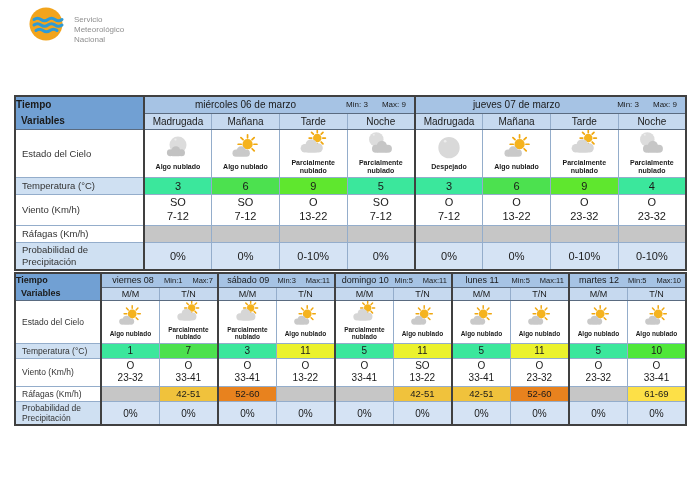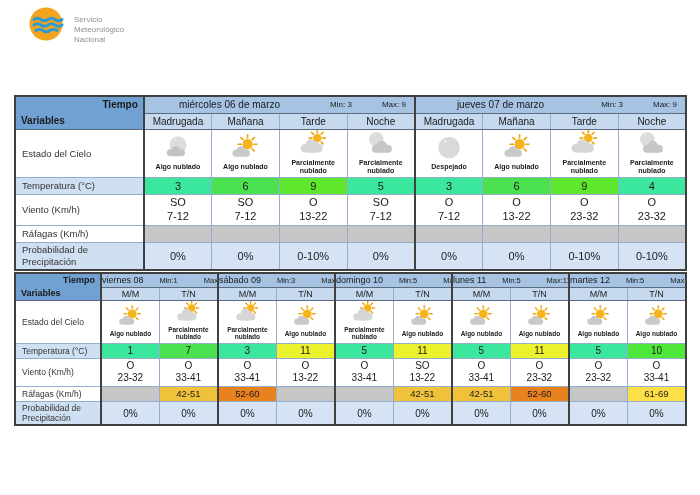--- a/index.html
+++ b/index.html
@@ -12,26 +12,26 @@
   .emission{position:absolute;top:52px;right:8px;font-size:9px;color:#222;}
   .disclaimer{position:absolute;top:71px;left:12px;font-size:9.5px;font-weight:bold;color:#111;}
   
   .t1-mount{position:absolute;left:14px;top:95px;}
   .t2-mount{position:absolute;left:14px;top:272px;}
   table.wt{border-collapse:collapse;table-layout:fixed;width:673px;border:2px solid #404040;background:#fff;}
   .wt td{border:1px solid #94ADCB;padding:0;text-align:center;vertical-align:middle;overflow:hidden;}
   .wt .r-day td{border-bottom:1px solid #5a6b80;}
   .wt .r-period td{border-bottom:1.5px solid #5a6b80;}
   .corner{background:#71A0D3;border-right:2px solid #404040 !important;vertical-align:top !important;}
-  .corner .tiempo{text-align:right;padding-right:5px;font-weight:bold;}
+  .corner .tiempo{text-align:left;padding-right:5px;font-weight:bold;}
   .corner .variables{text-align:left;padding-left:5px;font-weight:bold;}
   .day-cell{background:#A6C3E4;}
   .day-wrap{display:flex;align-items:center;width:100%;}
   .day-name{flex:1;text-align:center;white-space:nowrap;}
-  .minmax{white-space:nowrap;margin-left:16px;}
+  .minmax{white-space:nowrap;}
   .day-min{margin-right:14px;}
   .day-max{margin-right:8px;}
   .period-cell{background:#C6D9EF;}
   .gsep{border-left:2px solid #404040 !important;}
   .rowlabel{text-align:left !important;padding:1px 2px 1px 6px !important;background:#fff;
             border-right:2px solid #404040 !important;color:#333;white-space:pre-line;line-height:1.2;}
   .lbl-blue{background:#CFE0F2;}
   .sky-cell{background:#fff;}
   .sky-icon{display:flex;justify-content:center;align-items:flex-end;}
   .sky-label{font-weight:bold;line-height:1.15;padding:0 2px 2px;}

